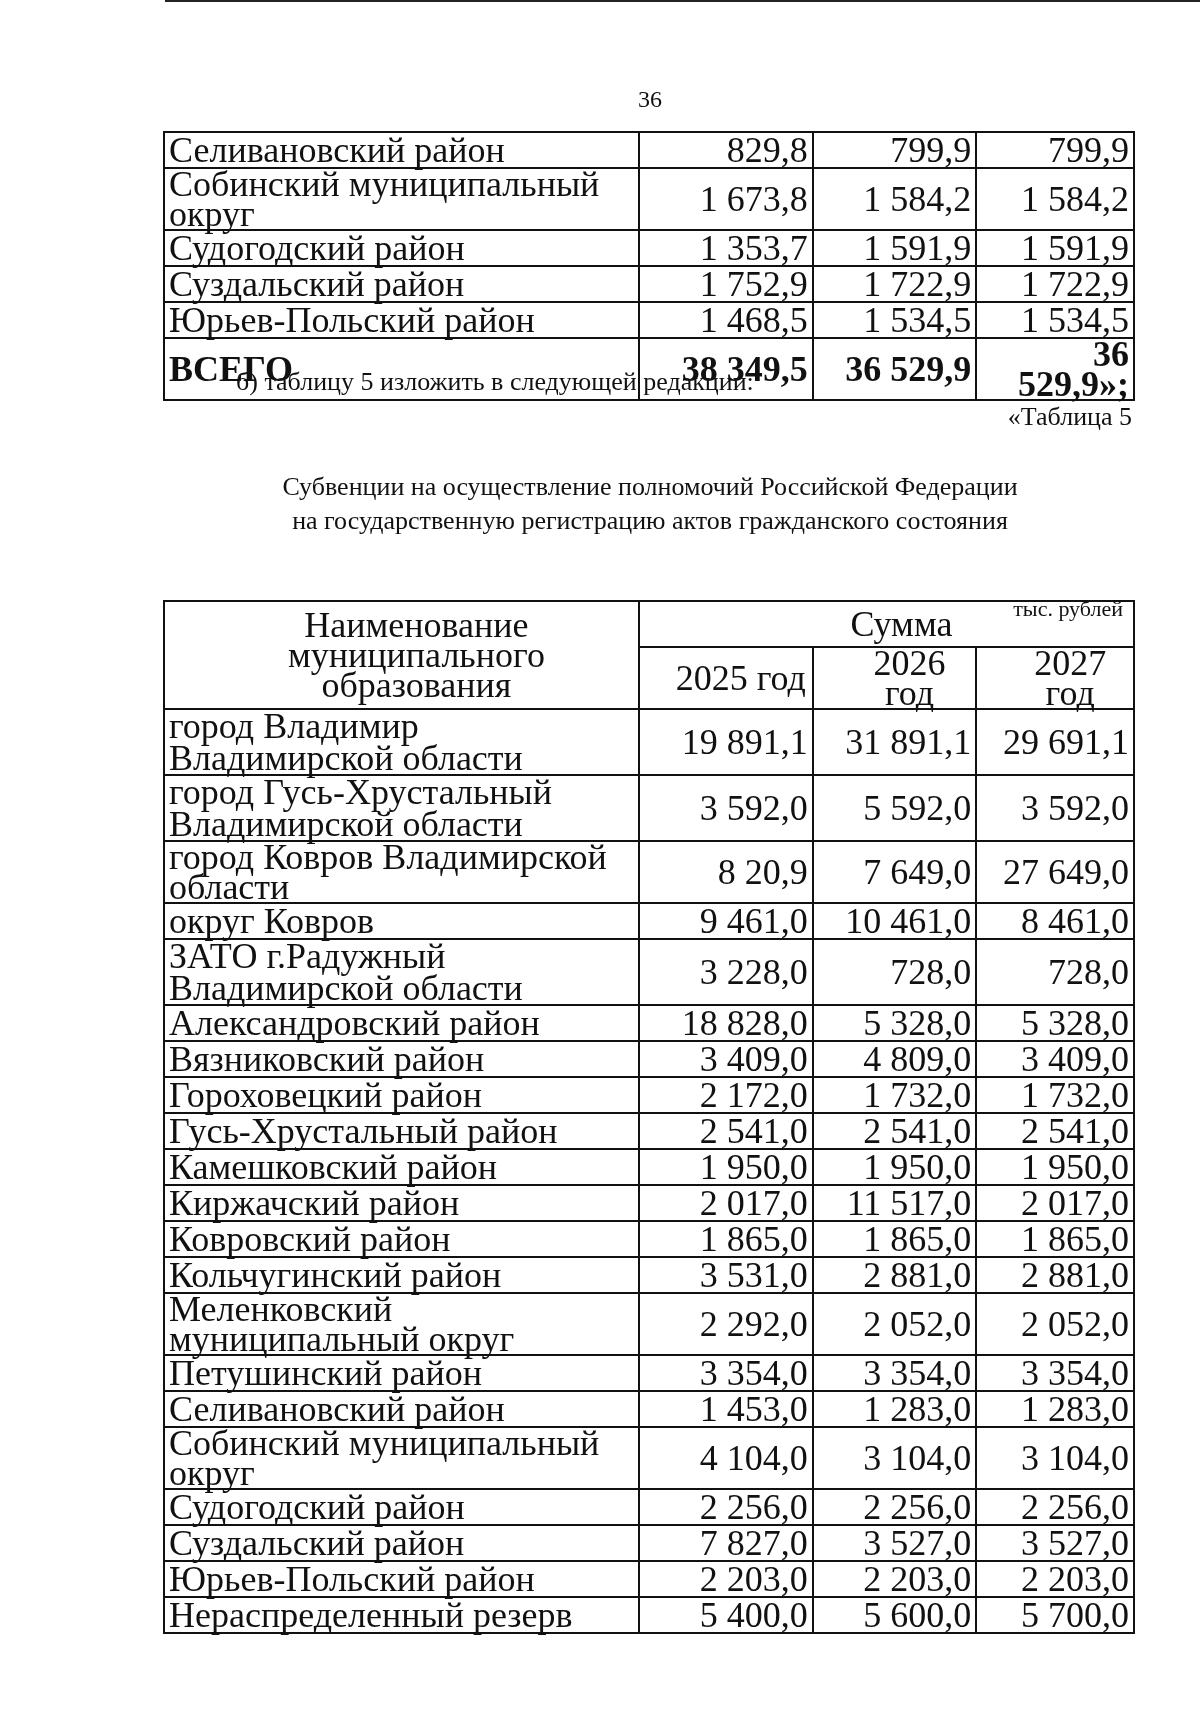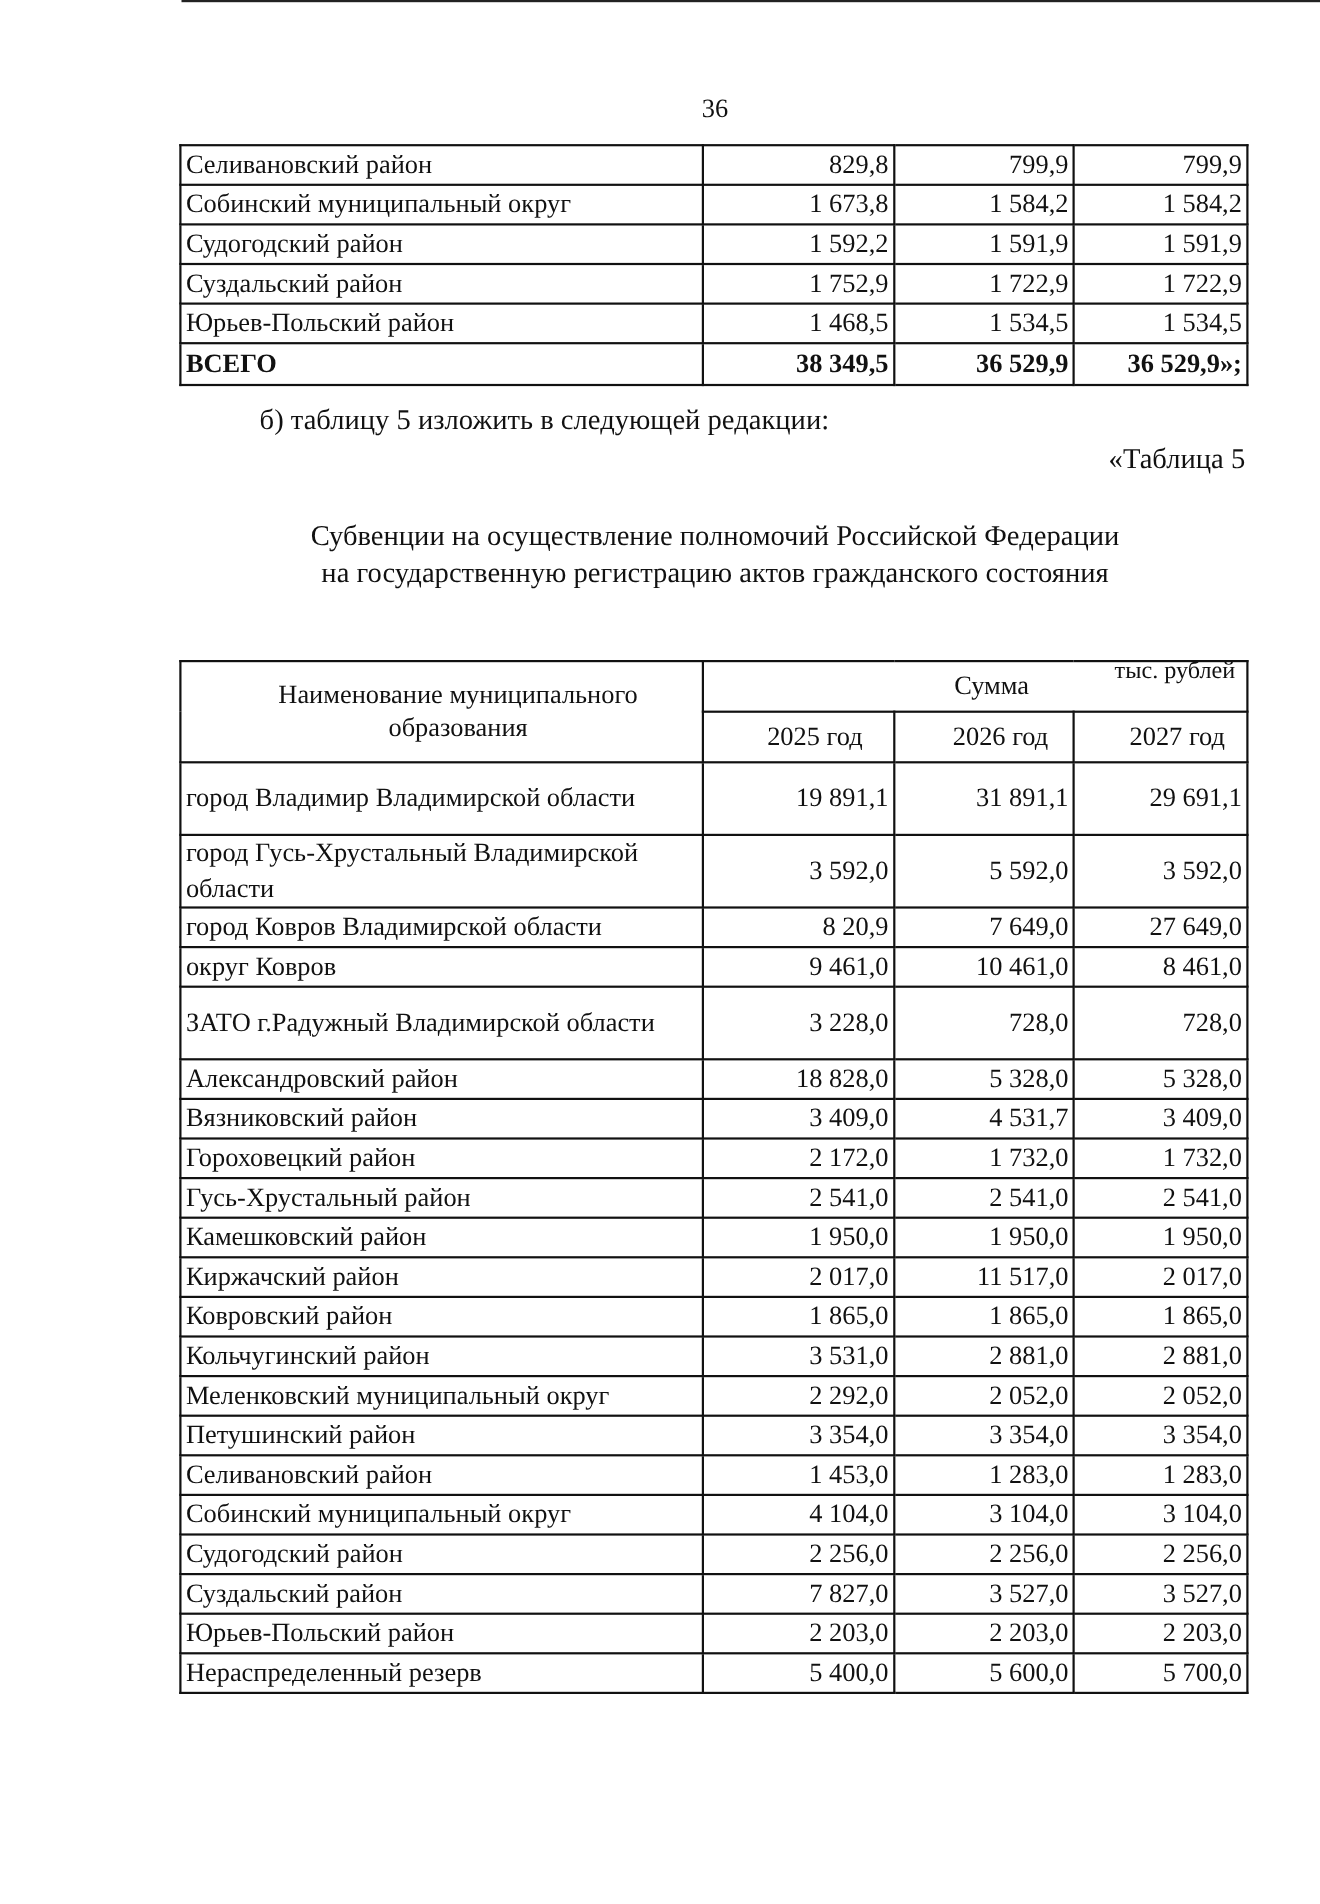--- a/index.html
+++ b/index.html
@@ -2,21 +2,21 @@
 <html><head>
 <meta charset="utf-8">
 <style>
   html, body { margin: 0; padding: 0; background: #ffffff; }
   body {
     width: 1200px; height: 1731px; position: relative; overflow: hidden;
     font-family: "Liberation Serif", "DejaVu Serif", serif; color: #111;
   }
   .page-top-line { position: absolute; left: 165px; top: 0; width: 1035px; height: 2px; background: #222; }
   .page-number { position: absolute; left: 0; width: 1300px; top: 86px; text-align: center; font-size: 24px; }
-  table.doc { position: absolute; border-collapse: collapse; font-size: 24px; }
+  table.doc { position: absolute; border-collapse: collapse; font-size: 36px; }
   table.doc td, table.doc th { border: 2px solid #111; padding: 0 4px; line-height: 30px; font-weight: normal; }
   table.doc td.num { text-align: right; }
   table.doc td.name { text-align: left; }
   #t4 { left: 163px; top: 131px; width: 972px; }
   #t4 td { height: 34px; }
   #t4 tr.total td { font-weight: bold; height: 36px; }
   .col-name { width: 470px; }
   .col-v1 { width: 172px; }
   .col-v2 { width: 162px; }
   .col-v3 { width: 156px; }
@@ -50,21 +50,21 @@
       <td class="num">799,9</td>
     </tr>
     <tr>
       <td class="name">Собинский  муниципальный округ</td>
       <td class="num">1 673,8</td>
       <td class="num">1 584,2</td>
       <td class="num">1 584,2</td>
     </tr>
     <tr>
       <td class="name">Судогодский  район</td>
-      <td class="num">1 592,2</td>
+      <td class="num">1 353,7</td>
       <td class="num">1 591,9</td>
       <td class="num">1 591,9</td>
     </tr>
     <tr>
       <td class="name">Суздальский район</td>
       <td class="num">1 752,9</td>
       <td class="num">1 722,9</td>
       <td class="num">1 722,9</td>
     </tr>
     <tr>
@@ -143,21 +143,21 @@
     </tr>
     <tr>
       <td class="name">Александровский район</td>
       <td class="num">18 828,0</td>
       <td class="num">5 328,0</td>
       <td class="num">5 328,0</td>
     </tr>
     <tr>
       <td class="name">Вязниковский  район</td>
       <td class="num">3 409,0</td>
-      <td class="num">4 531,7</td>
+      <td class="num">4 809,0</td>
       <td class="num">3 409,0</td>
     </tr>
     <tr>
       <td class="name">Гороховецкий  район</td>
       <td class="num">2 172,0</td>
       <td class="num">1 732,0</td>
       <td class="num">1 732,0</td>
     </tr>
     <tr>
       <td class="name">Гусь-Хрустальный  район</td>

